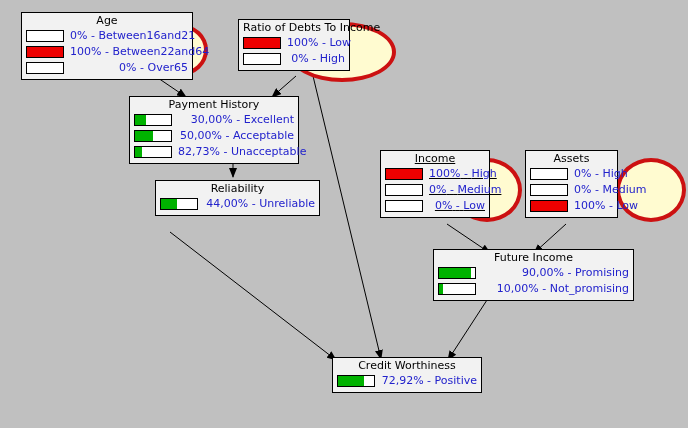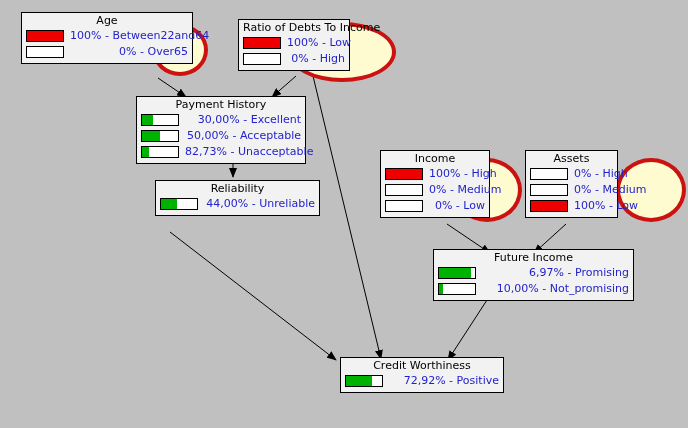--- a/index.html
+++ b/index.html
@@ -103,20 +103,26 @@
       <path d="M566,224 L534,253"></path>
       <path d="M487,300 L448,360"></path>
     </g>
   </svg>
 
   <div class="node" style="left:21px;top:12px;width:172px;">
     <div class="node-title">Age</div>
     <div class="rows">
       <div class="row">
         <span class="bar">
+            <i style="width:0%;background:#ffffff;"></i>
+          </span>
+        <span class="lab"><span class="pct">0%</span> <span class="sep">-</span> <span class="st">Between16and21</span></span>
+      </div>
+      <div class="row">
+        <span class="bar">
             <i style="width:100%;background:#ee0000;"></i>
           </span>
         <span class="lab"><span class="pct">100%</span> <span class="sep">-</span> <span class="st">Between22and64</span></span>
       </div>
       <div class="row">
         <span class="bar">
             <i style="width:0%;background:#ffffff;"></i>
           </span>
         <span class="lab"><span class="pct">0%</span> <span class="sep">-</span> <span class="st">Over65</span></span>
       </div>
@@ -134,21 +140,21 @@
       </div>
       <div class="row">
         <span class="bar">
             <i style="width:0%;background:#ffffff;"></i>
           </span>
         <span class="lab"><span class="pct">0%</span> <span class="sep">-</span> <span class="st">High</span></span>
       </div>
     </div>
   </div>
 
-  <div class="node" style="left:136px;top:96px;width:170px;">
+  <div class="node" style="left:129px;top:96px;width:170px;">
     <div class="node-title">Payment History</div>
     <div class="rows">
       <div class="row">
         <span class="bar">
             <i style="width:30%;background:#00b200;"></i>
           </span>
         <span class="lab"><span class="pct">30,00%</span> <span class="sep">-</span> <span class="st">Excellent</span></span>
       </div>
       <div class="row">
         <span class="bar">
@@ -170,21 +176,21 @@
     <div class="rows">
       <div class="row">
         <span class="bar">
             <i style="width:44%;background:#00b200;"></i>
           </span>
         <span class="lab"><span class="pct">44,00%</span> <span class="sep">-</span> <span class="st">Unreliable</span></span>
       </div>
     </div>
   </div>
 
-  <div class="node" style="left:380px;top:150px;width:110px;">
+  <div class="node" style="left:380px;top:150px;width:110px;text-decoration:underline;">
     <div class="node-title">Income</div>
     <div class="rows">
       <div class="row">
         <span class="bar">
             <i style="width:100%;background:#ee0000;"></i>
           </span>
         <span class="lab"><span class="pct">100%</span> <span class="sep">-</span> <span class="st">High</span></span>
       </div>
       <div class="row">
         <span class="bar">
@@ -225,32 +231,32 @@
     </div>
   </div>
 
   <div class="node" style="left:433px;top:249px;width:201px;">
     <div class="node-title">Future Income</div>
     <div class="rows">
       <div class="row">
         <span class="bar">
             <i style="width:90%;background:#00b200;"></i>
           </span>
-        <span class="lab"><span class="pct">6,97%</span> <span class="sep">-</span> <span class="st">Promising</span></span>
+        <span class="lab"><span class="pct">90,00%</span> <span class="sep">-</span> <span class="st">Promising</span></span>
       </div>
       <div class="row">
         <span class="bar">
             <i style="width:10%;background:#00b200;"></i>
           </span>
         <span class="lab"><span class="pct">10,00%</span> <span class="sep">-</span> <span class="st">Not_promising</span></span>
       </div>
     </div>
   </div>
 
-  <div class="node" style="left:332px;top:357px;width:164px;margin-left:8px;">
+  <div class="node" style="left:332px;top:357px;width:150px;">
     <div class="node-title">Credit Worthiness</div>
     <div class="rows">
       <div class="row">
         <span class="bar">
             <i style="width:72.92%;background:#00b200;"></i>
           </span>
         <span class="lab"><span class="pct">72,92%</span> <span class="sep">-</span> <span class="st">Positive</span></span>
       </div>
     </div>
   </div>

